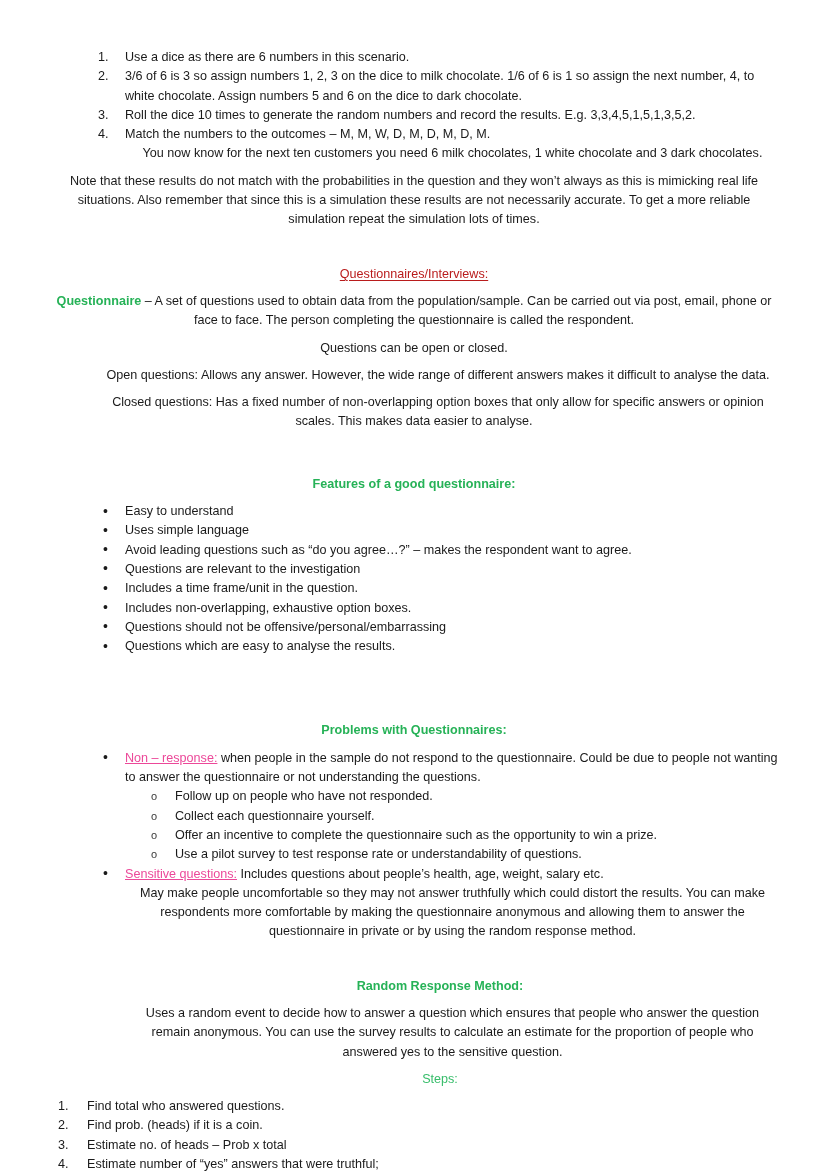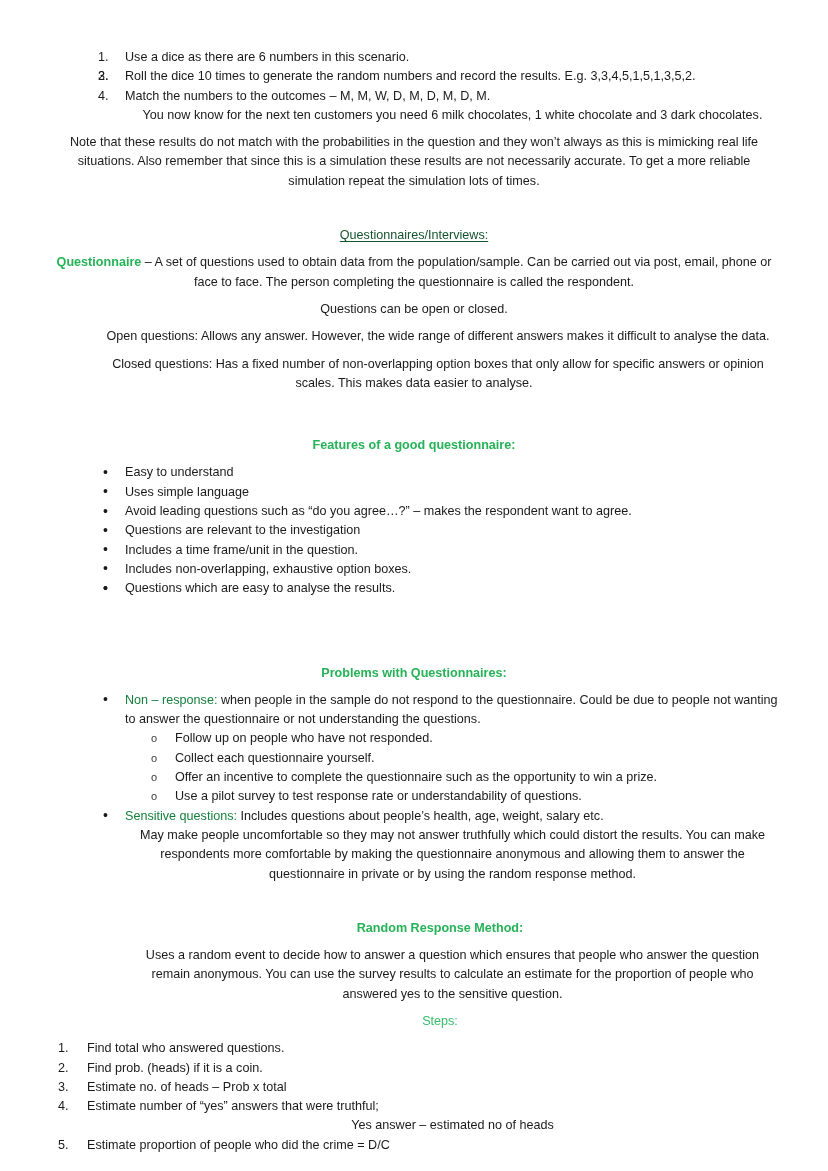--- a/index.html
+++ b/index.html
@@ -99,37 +99,38 @@
     position: absolute;
     left: 103px;
     top: 0;
     font-size: 11px;
     line-height: 19.3px;
     color: #3a3a3a;
   }
 
   
   .h-blue {
-    color: #14532d;
+    color: #b91c1c;
     text-decoration: underline;
     text-underline-offset: 2px;
   }
   .h-green {
     color: #26b257;
     font-weight: bold;
   }
   .green-term {
     color: #26b257;
     font-weight: bold;
   }
   .h-green-plain {
     color: #37bd6a;
   }
   .orange-term {
-    color: #15803d;
+    color: #ec4899;
+    text-decoration: underline;
   }
 
   .spacer-sm { height: 19px; }
   .spacer-md { height: 27px; }
   .spacer-lg { height: 38px; }
 
   .rrm-block {
     padding-left: 52px;
   }
   .rrm-body {
@@ -145,20 +146,21 @@
 <div class="page">
   <div class="content">
 
     <ol class="numlist">
       <li>
         <span class="marker">1.</span>
         <span>Use a dice as there are 6 numbers in this scenario.</span>
       </li>
       <li>
         <span class="marker">2.</span>
+        <span>3/6 of 6 is 3 so assign numbers 1, 2, 3 on the dice to milk chocolate. 1/6 of 6 is 1 so assign the next number, 4, to white chocolate. Assign numbers 5 and 6 on the dice to dark chocolate.</span>
       </li>
       <li>
         <span class="marker">3.</span>
         <span>Roll the dice 10 times to generate the random numbers and record the results. E.g. 3,3,4,5,1,5,1,3,5,2.</span>
       </li>
       <li>
         <span class="marker">4.</span>
         <span>Match the numbers to the outcomes – M, M, W, D, M, D, M, D, M.</span>
         <span class="sub-line" style="padding-left:0">You now know for the next ten customers you need 6 milk chocolates, 1 white chocolate and 3 dark chocolates.</span>
       </li>
@@ -197,20 +199,21 @@
       <li>
         <span class="bullet">•</span>
         <span>Includes a time frame/unit in the question.</span>
       </li>
       <li>
         <span class="bullet">•</span>
         <span>Includes non-overlapping, exhaustive option boxes.</span>
       </li>
       <li>
         <span class="bullet">•</span>
+        <span>Questions should not be offensive/personal/embarrassing</span>
       </li>
       <li>
         <span class="bullet">•</span>
         <span>Questions which are easy to analyse the results.</span>
       </li>
     </ul>
 
     <div class="spacer-lg"></div>
     <div class="spacer-sm"></div>
 

